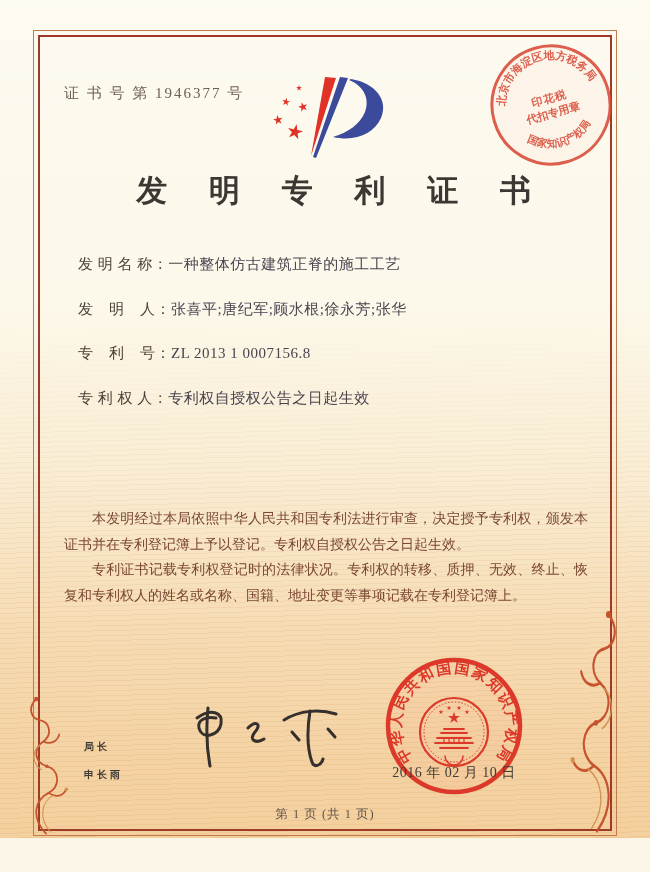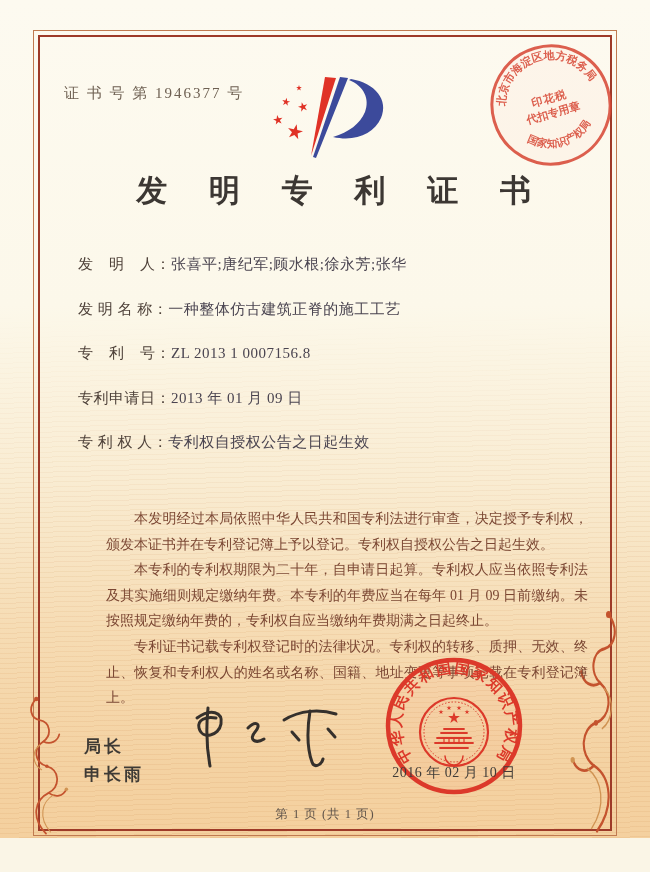--- a/index.html
+++ b/index.html
@@ -16,23 +16,23 @@
   .cert-no{position:absolute;left:64px;top:84px;font-size:15px;letter-spacing:2px;color:#6e6052;}
   .logo{position:absolute;left:261px;top:74px;width:132px;height:88px;}
   .stamp-small{position:absolute;left:488px;top:42px;width:126px;height:126px;transform:rotate(-16deg);opacity:.88;}
   .title{position:absolute;left:0;right:0;top:170px;margin:0;text-align:center;font-size:31px;font-weight:600;
     letter-spacing:17px;padding-left:34px;color:#3c3733;}
   .fields{position:absolute;left:78px;top:254px;right:64px;}
   .field-row{margin-bottom:24.5px;font-size:15px;letter-spacing:.5px;line-height:20px;}
   .field-label{color:#4e4139;}
   .field-value{color:#4a4450;}
   .paragraphs{position:absolute;left:64px;right:62px;top:506px;font-size:14px;line-height:25.6px;
-    color:#7b4733;text-align:justify;margin-left:42px;}
+    color:#7b4733;text-align:justify;}
   .paragraphs p{margin:0;text-indent:2em;}
-  .officer{position:absolute;left:84px;top:733px;font-size:17px;font-weight:600;color:#3e3a35;
+  .officer{position:absolute;left:84px;top:733px;font-size:10px;font-weight:600;color:#3e3a35;
     line-height:28px;letter-spacing:3px;}
   .signature{position:absolute;left:186px;top:698px;width:180px;height:80px;}
   .seal-big{position:absolute;left:383px;top:650px;width:142px;height:154px;}
   .issue-date{position:absolute;left:386px;top:764px;width:136px;text-align:center;font-size:14px;
     color:#403c38;letter-spacing:.5px;z-index:6;}
   .page-footer{position:absolute;left:0;right:0;top:806px;text-align:center;font-size:12.5px;
     color:#5f5349;letter-spacing:1px;}
   .orn-left{position:absolute;left:15px;top:692px;width:62px;height:145px;}
   .orn-right{position:absolute;left:560px;top:606px;width:74px;height:228px;transform:scaleX(-1);}
   svg text{font-family:"Liberation Serif","DejaVu Serif",serif;}
@@ -109,39 +109,35 @@
       <textPath href="#arcB" startOffset="50%" text-anchor="middle">国家知识产权局</textPath>
     </text>
     <text x="63" y="60" font-size="11" fill="#d84a38" font-weight="bold" text-anchor="middle" letter-spacing="1">印花税</text>
     <text x="63" y="75" font-size="11" fill="#d84a38" font-weight="bold" text-anchor="middle">代扣专用章</text>
   </svg>
 
   <h1 class="title">发 明 专 利 证 书</h1>
 
   <div class="fields">
     <div class="field-row">
+      <span class="field-label">发 明 名 称：</span><span class="field-value">一种整体仿古建筑正脊的施工工艺</span>
+    </div>
+    <div class="field-row">
       <span class="field-label">发　明　人：</span><span class="field-value">张喜平;唐纪军;顾水根;徐永芳;张华</span>
     </div>
     <div class="field-row">
-      <span class="field-label">发 明 名 称：</span><span class="field-value">一种整体仿古建筑正脊的施工工艺</span>
-    </div>
-    <div class="field-row">
       <span class="field-label">专　利　号：</span><span class="field-value">ZL 2013 1 0007156.8</span>
-    </div>
-    <div class="field-row">
-      <span class="field-label">专利申请日：</span><span class="field-value">2013 年 01 月 09 日</span>
     </div>
     <div class="field-row">
       <span class="field-label">专 利 权 人：</span><span class="field-value">专利权自授权公告之日起生效</span>
     </div>
   </div>
 
   <div class="paragraphs">
     <p>本发明经过本局依照中华人民共和国专利法进行审查，决定授予专利权，颁发本证书并在专利登记簿上予以登记。专利权自授权公告之日起生效。</p>
-    <p>本专利的专利权期限为二十年，自申请日起算。专利权人应当依照专利法及其实施细则规定缴纳年费。本专利的年费应当在每年 01 月 09 日前缴纳。未按照规定缴纳年费的，专利权自应当缴纳年费期满之日起终止。</p>
     <p>专利证书记载专利权登记时的法律状况。专利权的转移、质押、无效、终止、恢复和专利权人的姓名或名称、国籍、地址变更等事项记载在专利登记簿上。</p>
   </div>
 
   <div class="officer">
     <div>局长</div>
     <div>申长雨</div>
   </div>
 
   <svg class="signature" viewBox="0 0 180 80">
     <g fill="none" stroke="#35302c" stroke-width="3" stroke-linecap="round">

